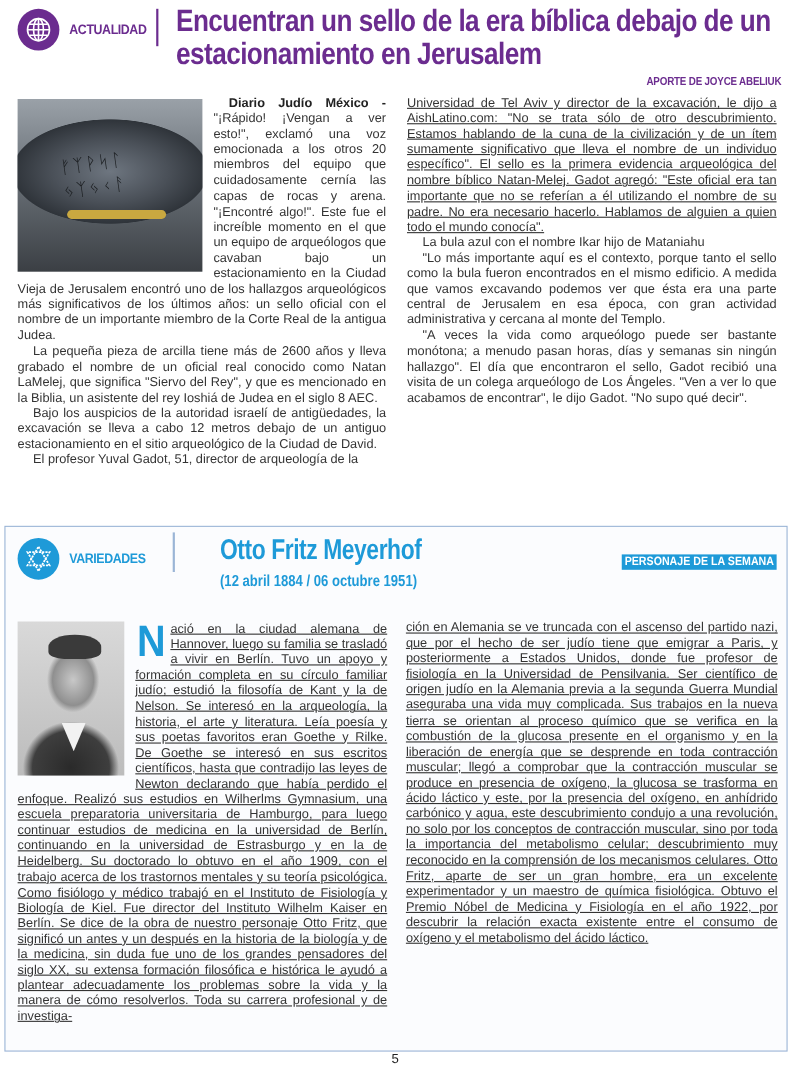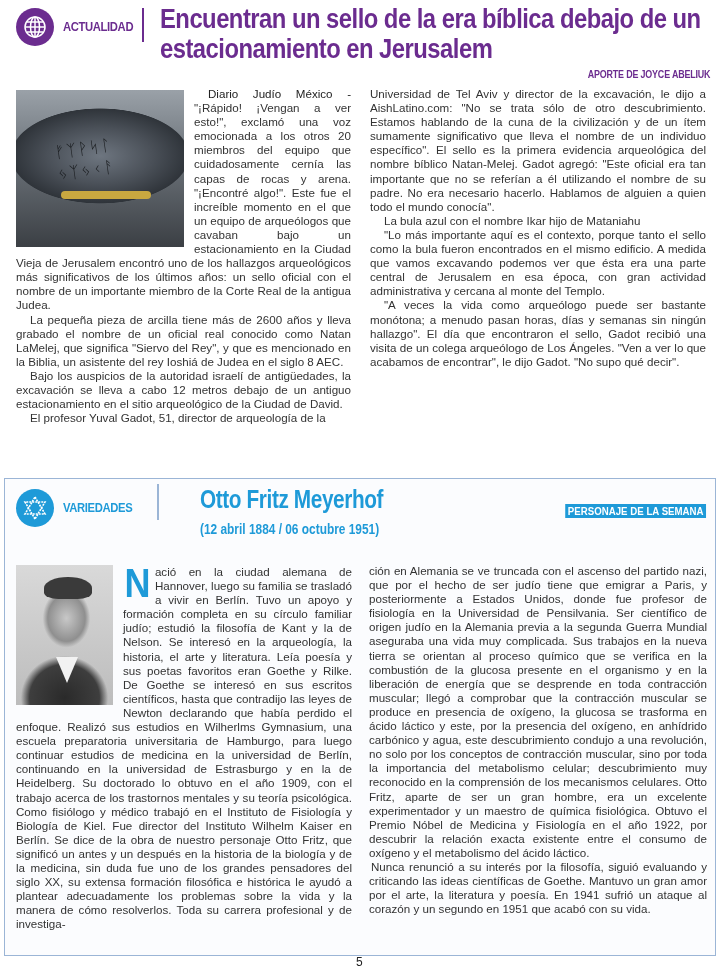--- a/index.html
+++ b/index.html
@@ -12,30 +12,30 @@
   .globe-icon { left: 16px; top: 8px; width: 38px; height: 38px; background: #6b2c8f; }
   .sec-label { position: absolute; font-family: "Liberation Sans", sans-serif; font-weight: bold; font-stretch: condensed; letter-spacing: -0.4px; }
   .actualidad { left: 63px; top: 20px; font-size: 12.5px; color: #6b2c8f; transform: scaleX(0.9); transform-origin: left; }
   .sec-divider { position: absolute; width: 2px; }
   .div-top { left: 142px; top: 8px; height: 34px; background: #6b2c8f; }
   .headline { position: absolute; left: 160px; top: 4px; width: 560px; font-size: 28px; line-height: 30px; font-weight: bold; color: #6b2c8f; letter-spacing: -0.6px; transform: scaleX(0.85); transform-origin: left top; width: 650px; }
   .byline { position: absolute; right: 10px; top: 68px; font-size: 10.5px; font-weight: bold; color: #6b2c8f; transform: scaleX(0.85); transform-origin: right; letter-spacing: -0.2px; }
 
   .col { position: absolute; font-size: 11.6px; line-height: 14.1px; text-align: justify; color: #333; }
   .col p { text-indent: 14px; }
-  .col p.noind { text-indent: 0; }
+  .col p.noind { text-indent: 0; text-decoration: underline; }
   .top-left { left: 16px; top: 87px; width: 335px; }
   .top-right { left: 370px; top: 87px; width: 336px; }
   .seal-img { float: left; width: 168px; height: 157px; margin: 3px 10px 4px 0; background:
       radial-gradient(ellipse 70% 40% at 50% 42%, #6e7680 0%, #4a5058 45%, #2f343a 75%, transparent 76%),
       linear-gradient(180deg, #9aa1a8 0%, #6f767d 40%, #3b3f44 100%);
       position: relative; overflow: hidden; }
   .seal-img .band { position: absolute; left: 45px; top: 101px; width: 90px; height: 8px; background: #c9a840; border-radius: 4px; }
   .seal-img .glyphs { position: absolute; left: 40px; top: 45px; width: 100px; font-family: "DejaVu Serif", serif; font-size: 16px; color: #1c1f22; letter-spacing: 2px; line-height: 22px; transform: rotate(-8deg); }
-  .lead-bold { font-weight: normal; color: #222; }
+  .lead-bold { font-weight: bold; color: #222; }
 
   
   .box { position: absolute; left: 4px; top: 478px; width: 712px; height: 478px; border: 1.5px solid #9bb5d6; background: #fbfcfe; }
   .star-icon { left: 16px; top: 489px; width: 38px; height: 38px; background: #1e9ad8; }
   .variedades { left: 63px; top: 501px; font-size: 12.5px; color: #1e9ad8; transform: scaleX(0.9); transform-origin: left; }
   .div-bot { left: 157px; top: 484px; height: 36px; background: #9bb5d6; }
   .name-title { position: absolute; left: 200px; top: 484px; font-size: 26px; font-weight: bold; color: #1e9ad8; transform: scaleX(0.8); transform-origin: left top; letter-spacing: -0.5px; }
   .dates { position: absolute; left: 200px; top: 521px; font-size: 14.5px; font-weight: bold; color: #1e9ad8; transform: scaleX(0.82); transform-origin: left top; }
   .badge { position: absolute; right: 14px; top: 504px; background: #1e9ad8; color: #fff; font-size: 11px; font-weight: bold; padding: 1px 3px; transform: scaleX(0.88); transform-origin: right; }
 
@@ -107,16 +107,15 @@
     <div class="hair"></div>
     <div class="collar"></div>
   </div>
   <p class="noind">
     <span class="dropcap">N</span><span>ació en la ciudad alemana de Hannover, luego su familia se trasladó a vivir en Berlín. Tuvo un apoyo y formación completa en su círculo familiar judío; estudió la filosofía de Kant y la de Nelson. Se interesó en la arqueología, la historia, el arte y literatura. Leía poesía y sus poetas favoritos eran Goethe y Rilke. De Goethe se interesó en sus escritos científicos, hasta que contradijo las leyes de Newton declarando que había perdido el enfoque. Realizó sus estudios en Wilherlms Gymnasium, una escuela preparatoria universitaria de Hamburgo, para luego continuar estudios de medicina en la universidad de Berlín, continuando en la universidad de Estrasburgo y en la de Heidelberg. Su doctorado lo obtuvo en el año 1909, con el trabajo acerca de los trastornos mentales y su teoría psicológica.  Como fisiólogo y médico trabajó en el Instituto de Fisiología y Biología de Kiel. Fue director del Instituto Wilhelm Kaiser en Berlín. Se dice de la obra de nuestro personaje Otto Fritz, que significó un antes y un después en la historia de la biología y de la medicina, sin duda fue uno de los grandes pensadores del siglo XX, su extensa formación filosófica e histórica le ayudó a plantear adecuadamente los problemas sobre la vida y la manera de cómo resolverlos. Toda su carrera profesional y de investiga-</span>
   </p>
 </div>
 
 <div class="col bot-right">
   <p class="noind">ción en Alemania se ve truncada con el ascenso del partido nazi, que por el hecho de ser judío tiene que emigrar a Paris, y posteriormente a Estados Unidos, donde fue profesor de fisiología en la Universidad de Pensilvania. Ser científico de origen judío en la Alemania previa a la segunda Guerra Mundial aseguraba una vida muy complicada. Sus trabajos en la nueva tierra se orientan al proceso químico que se verifica en la combustión de la glucosa presente en el organismo y en la liberación de energía que se desprende en toda contracción muscular; llegó a comprobar que la contracción muscular se produce en presencia de oxígeno, la glucosa se trasforma en ácido láctico y este, por la presencia del oxígeno, en anhídrido carbónico y agua, este descubrimiento condujo a una revolución, no solo por los conceptos de contracción muscular, sino por toda la importancia del metabolismo celular;  descubrimiento muy reconocido en la comprensión de los mecanismos celulares. Otto Fritz, aparte de ser un gran hombre, era un excelente experimentador y un maestro de química fisiológica.  Obtuvo el Premio Nóbel de Medicina y Fisiología en el año 1922, por descubrir la relación exacta existente entre el consumo de oxígeno y el metabolismo del ácido láctico.</p>
-  <p style="text-indent:2px">Nunca renunció a su interés por la filosofía, siguió evaluando y criticando las ideas científicas de Goethe. Mantuvo un gran amor por el arte, la literatura y poesía. En 1941 sufrió un ataque al corazón y un segundo en 1951 que acabó con su vida.</p>
 </div>
 
 <div class="page-num">5</div>
 
 </body></html>

